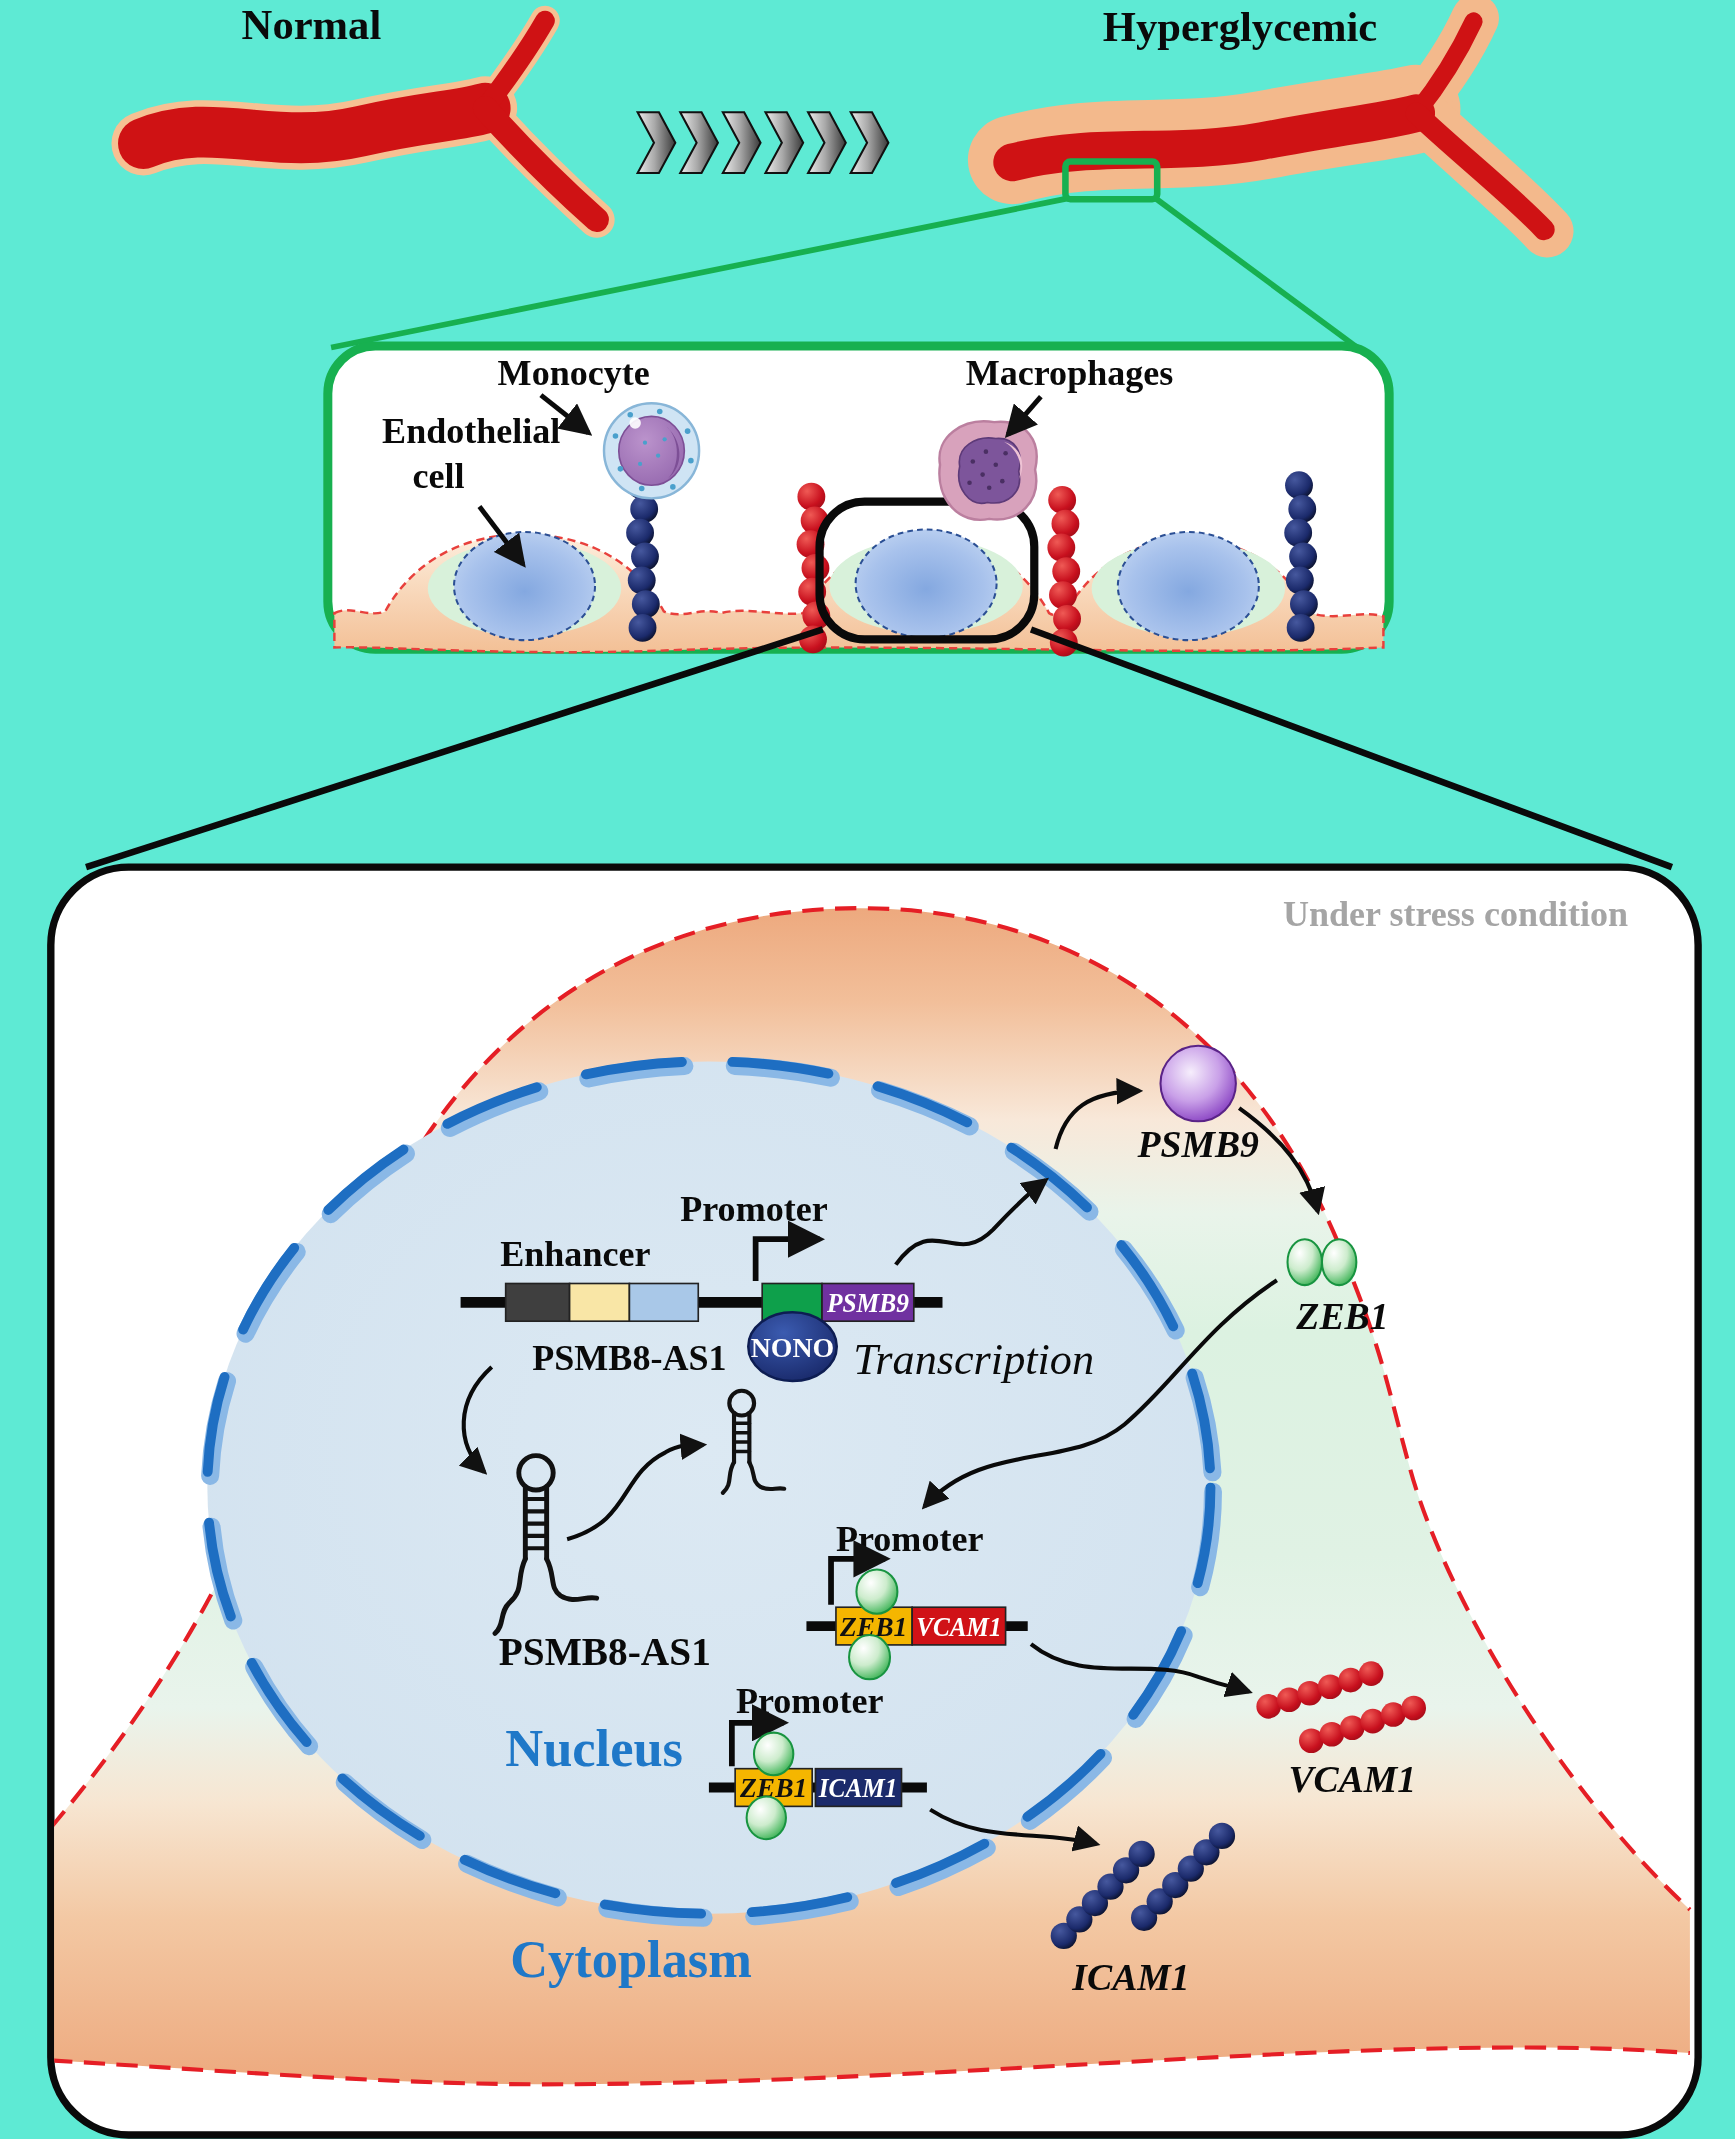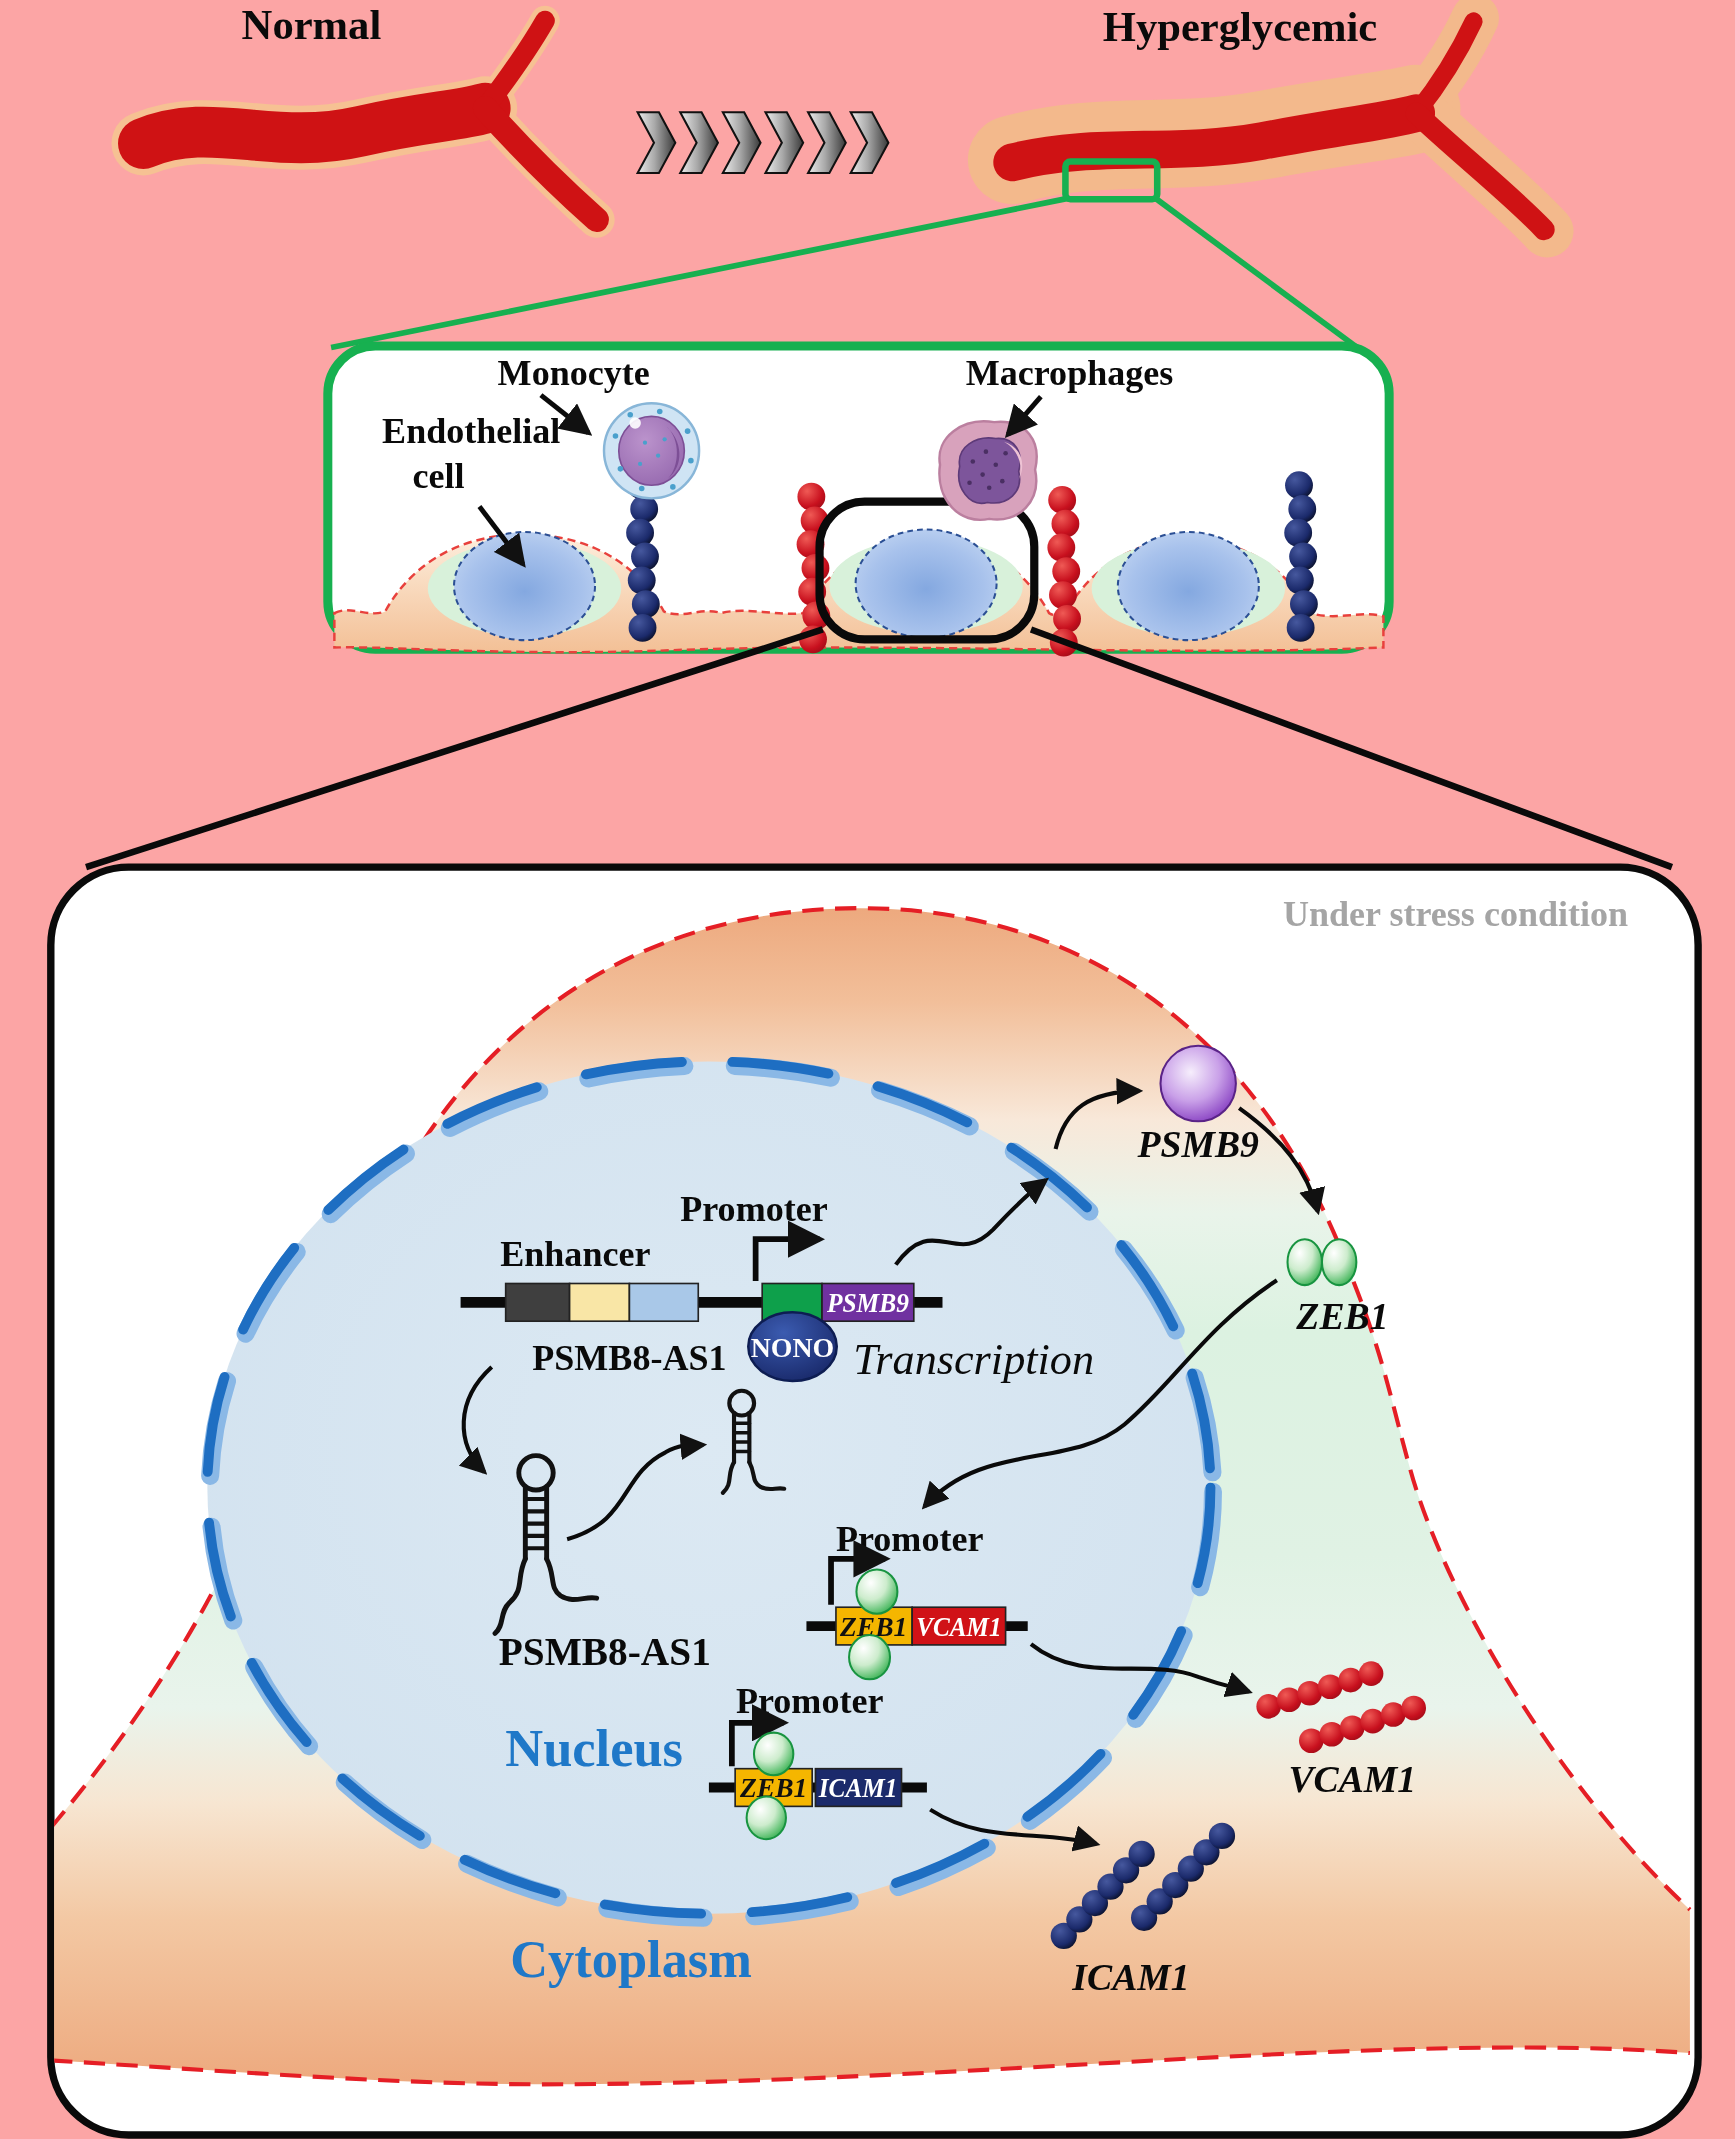--- a/index.html
+++ b/index.html
@@ -1,16 +1,16 @@
 <!DOCTYPE html>
 <html style="font-size:13px"><head>
 <meta charset="utf-8">
 <style>
   html,body{margin:0;padding:0;background:#ffffff;}
-  .stage{position:relative;width:1735px;height:2140px;background:#fca5a5;overflow:hidden;
+  .stage{position:relative;width:1735px;height:2140px;background:#5eead4;overflow:hidden;
          font-family:"Liberation Serif","DejaVu Serif",serif;}
   svg{position:absolute;left:0;top:0;}
   text{font-family:"Liberation Serif","DejaVu Serif",serif;}
   .t-big{font-size:52px;font-weight:bold;fill:#0a0a0a;}
   .t-lab{font-size:44px;font-weight:bold;fill:#0a0a0a;}
   .t-gray{font-size:44px;font-weight:bold;fill:#a5a5a5;}
   .t-blue{font-size:64px;font-weight:bold;fill:#1f78c8;}
   .t-ital{font-size:46px;font-weight:bold;font-style:italic;fill:#0a0a0a;}
   .t-trans{font-size:54px;font-style:italic;fill:#0a0a0a;}
   .t-boxw{font-size:34px;font-weight:bold;font-style:italic;fill:#ffffff;}

